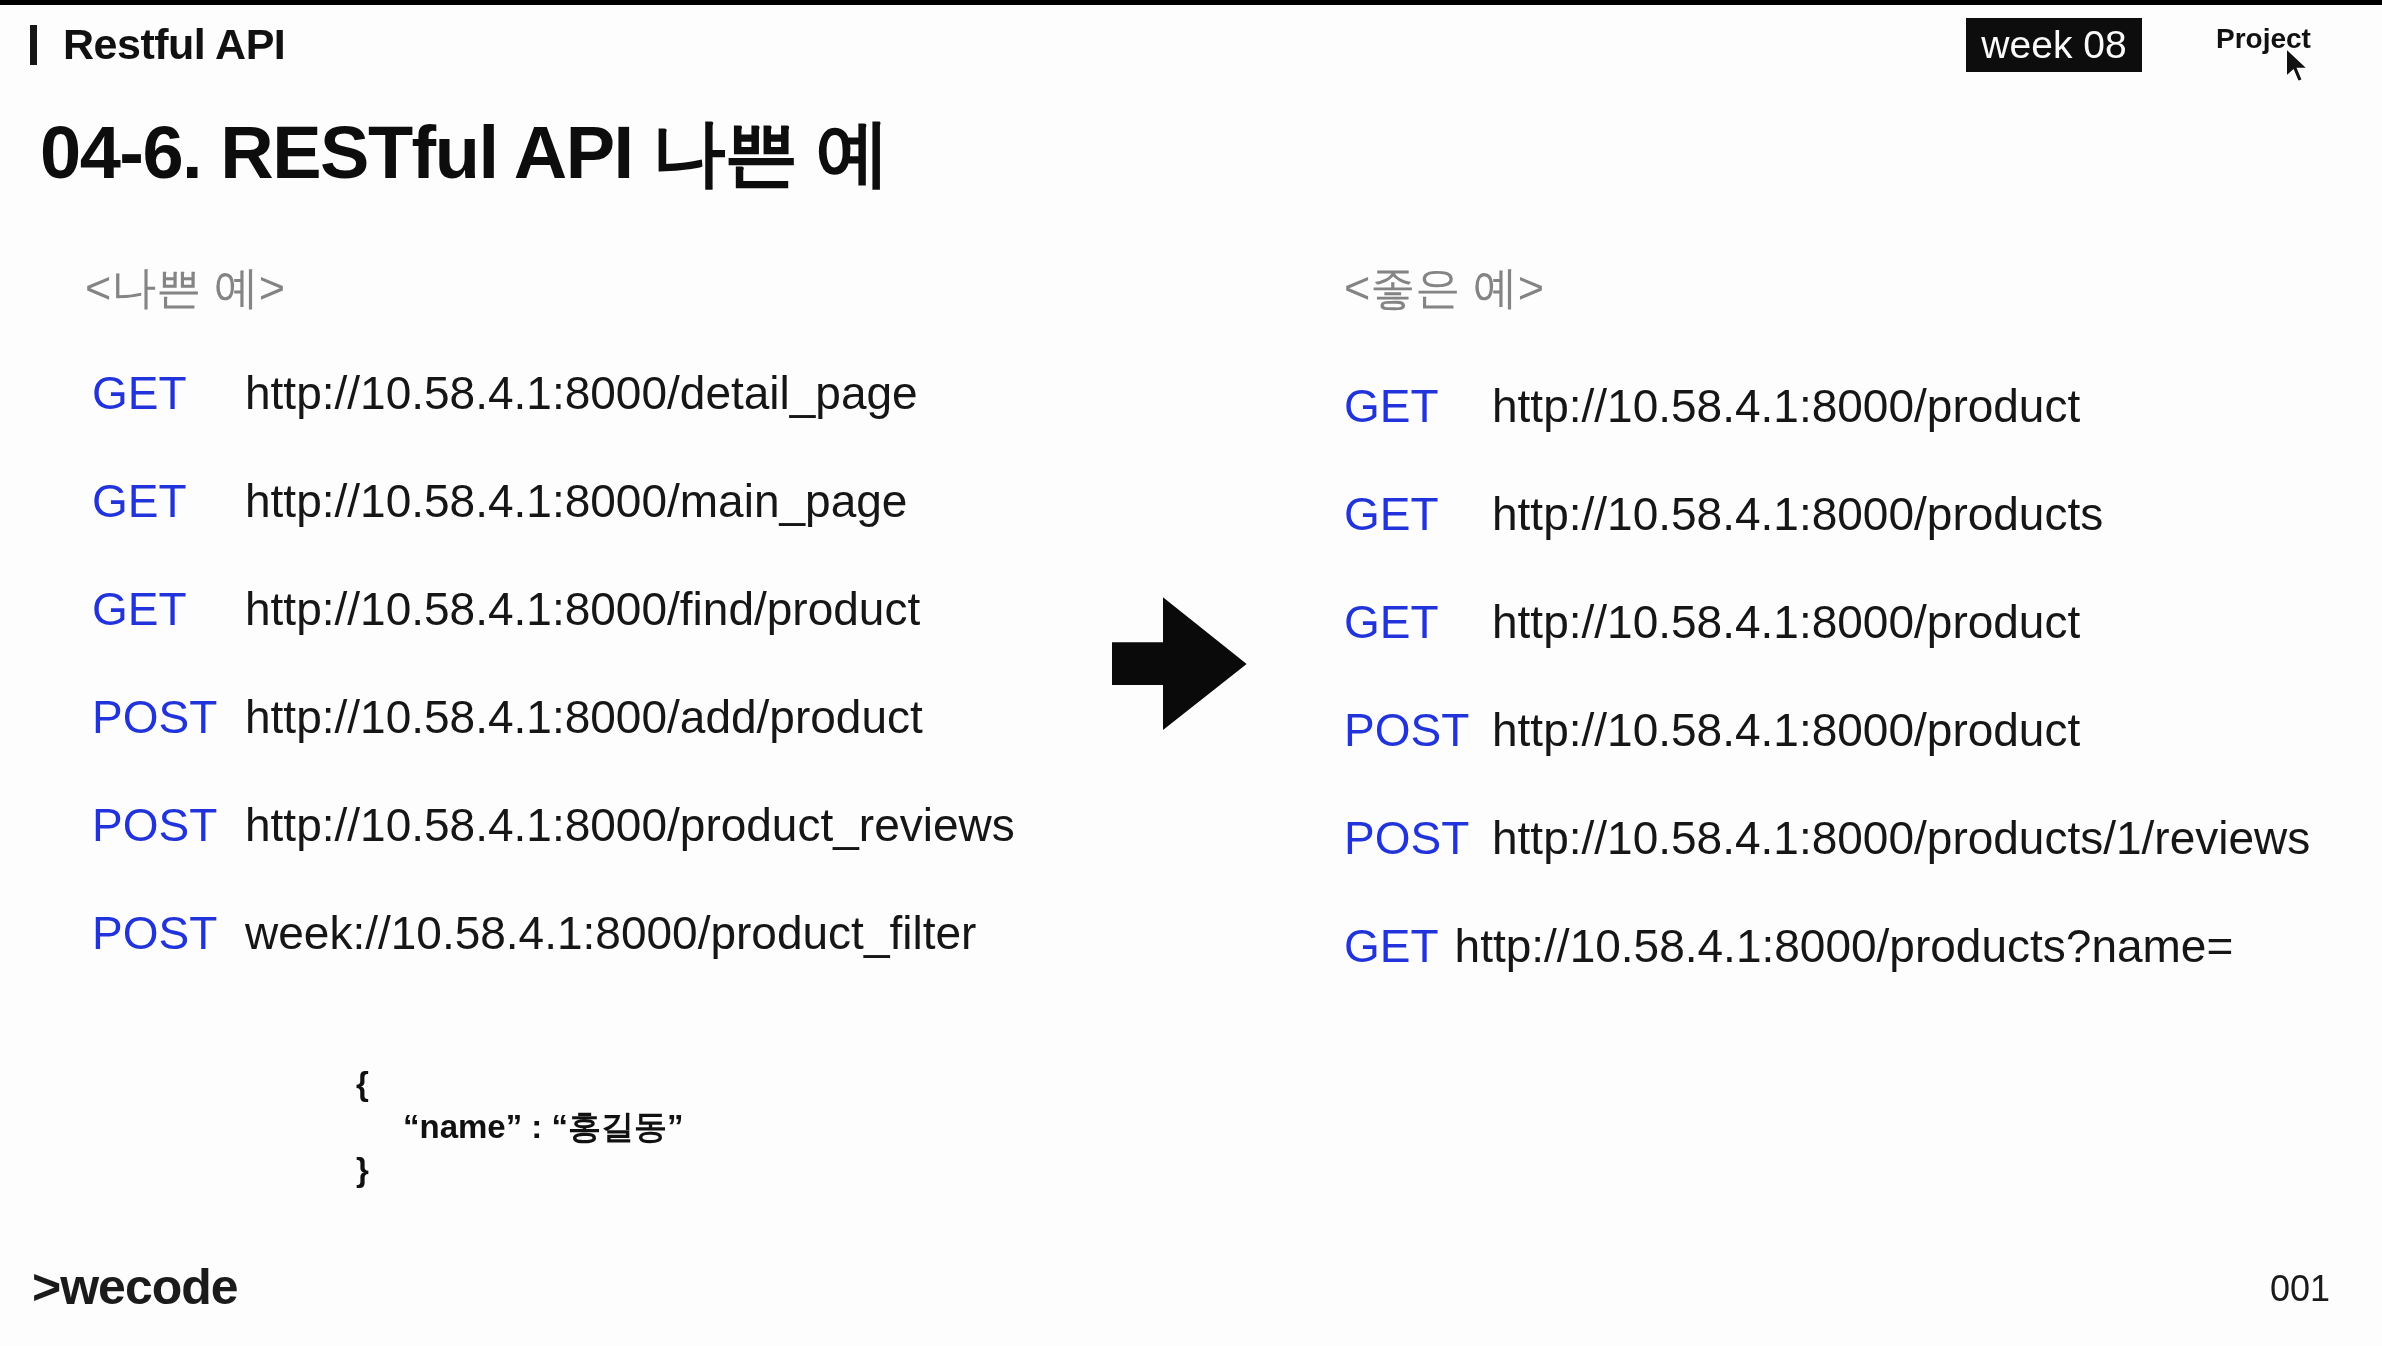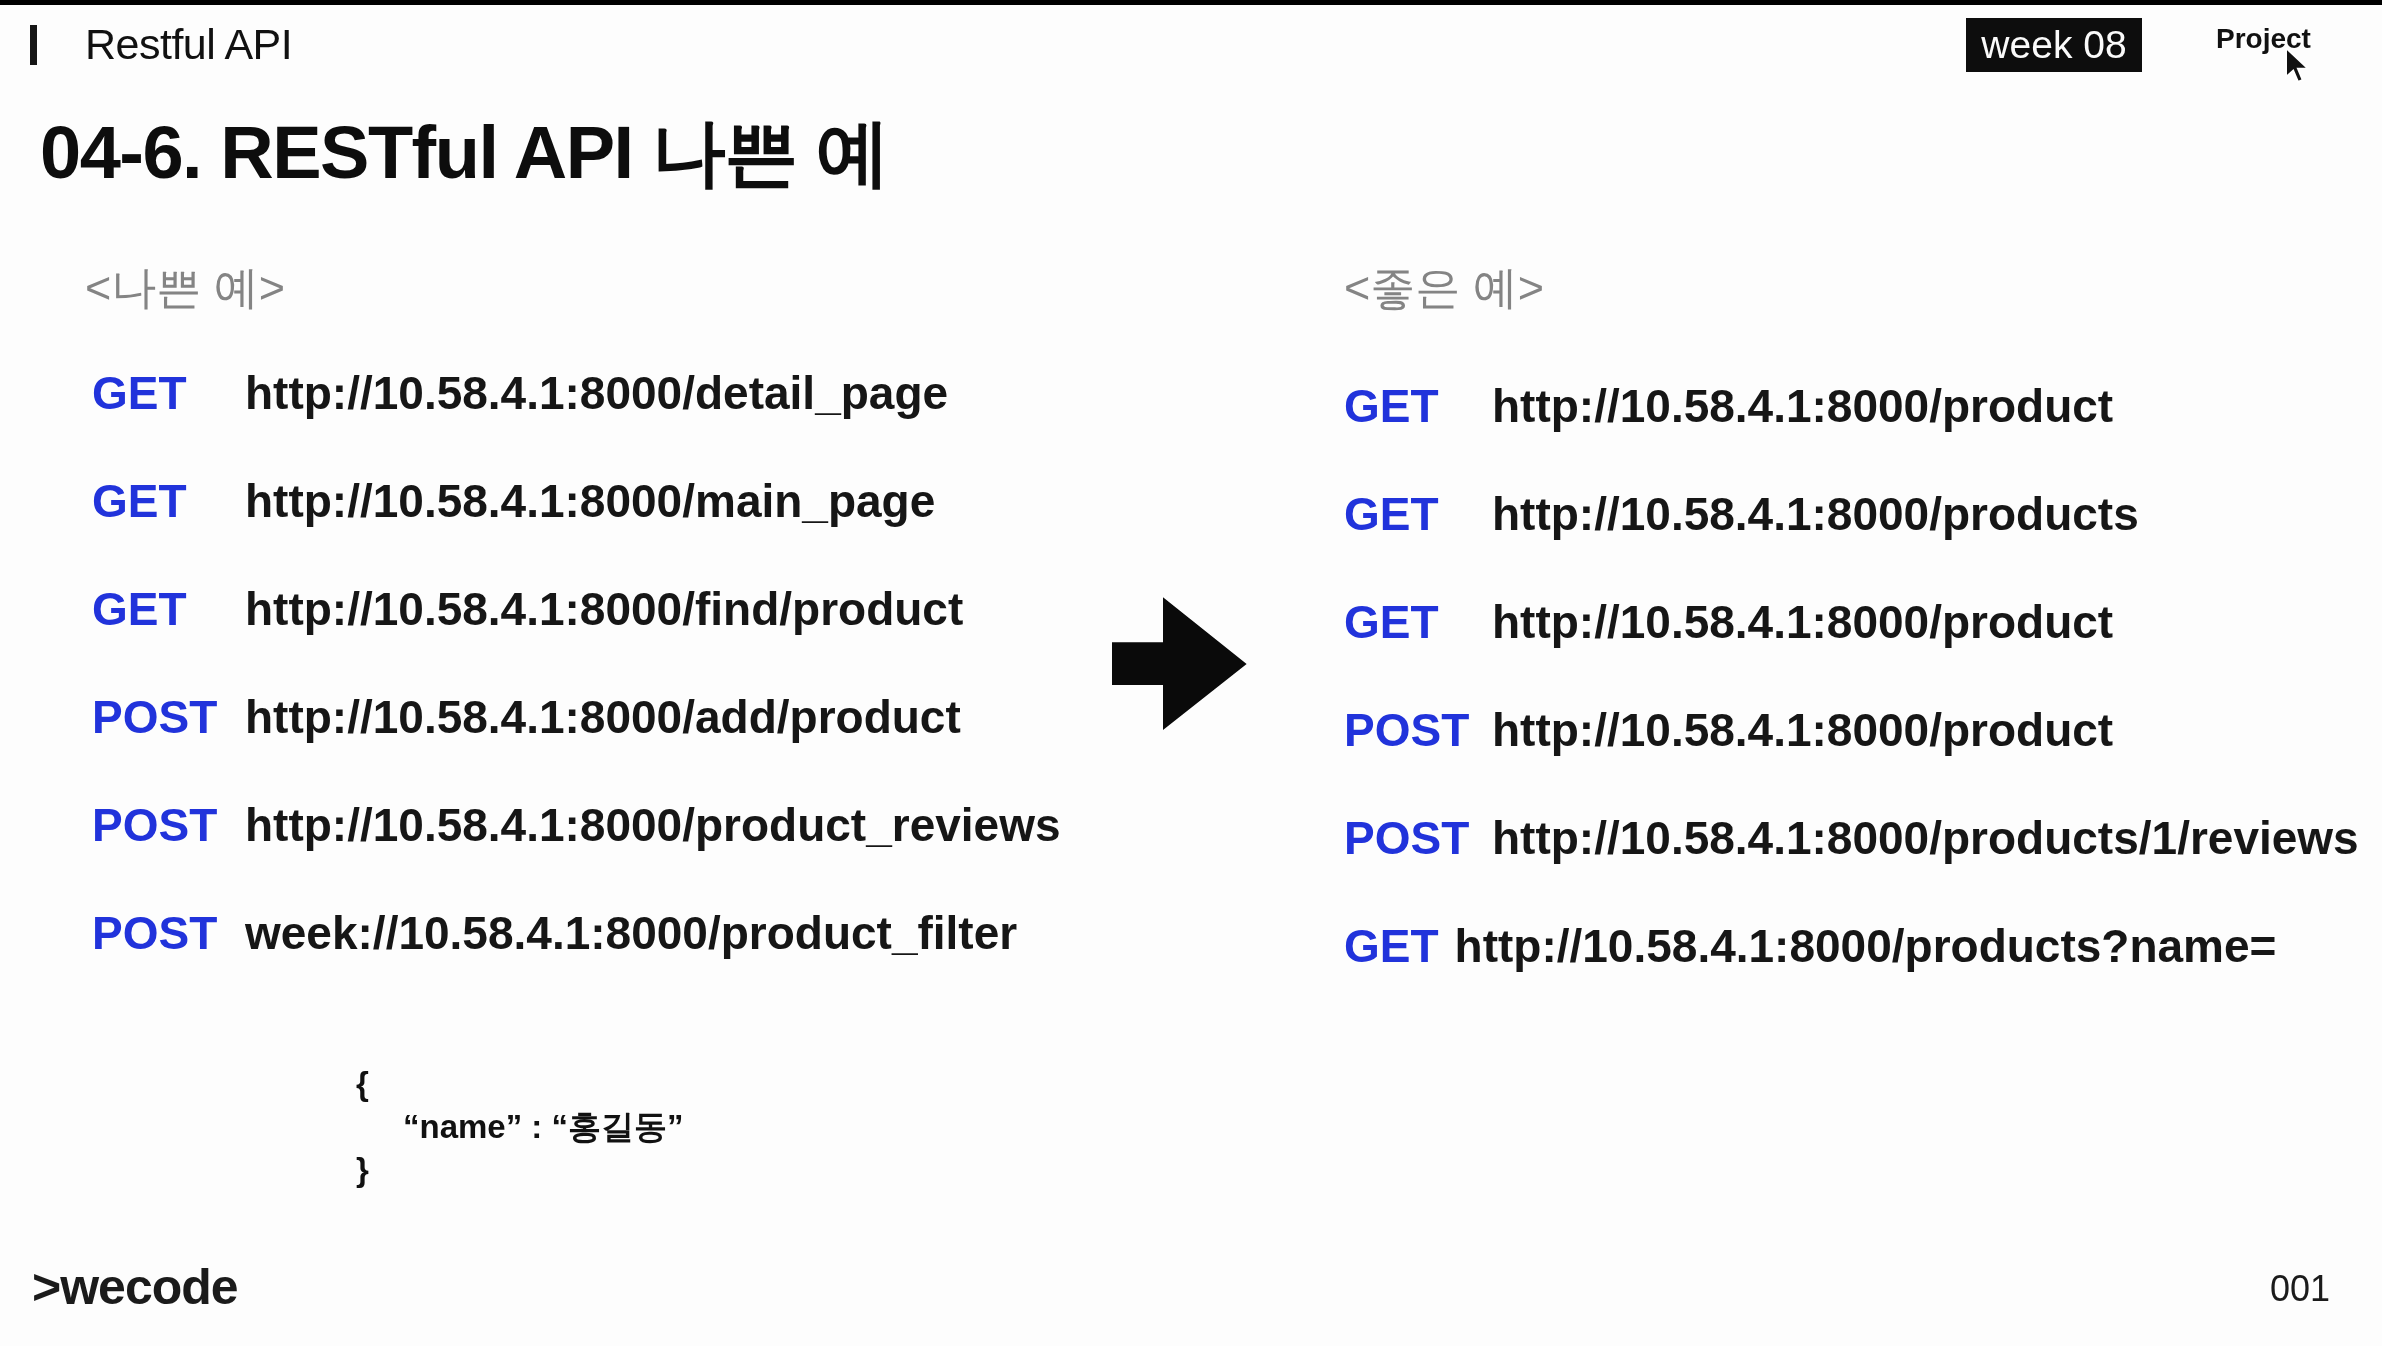--- a/index.html
+++ b/index.html
@@ -31,24 +31,23 @@
     align-items: center;
     gap: 26px;
   }
   .header-bar {
     width: 7px;
     height: 40px;
     background: #161616;
   }
   .header-title {
     font-size: 43px;
-    font-weight: 400;
+    font-weight: 700;
     letter-spacing: -0.5px;
     color: #111;
-    margin-left: 22px;
   }
   .week-badge {
     position: absolute;
     left: 1966px; top: 18px;
     width: 176px; height: 54px;
     background: #0d0d0d;
     color: #fafafa;
     font-size: 39px;
     display: flex;
     align-items: center;
@@ -90,21 +89,20 @@
   }
   .col-bad { left: 92px; top: 366px; }
   .col-good { left: 1344px; top: 379px; }
   .row {
     display: flex;
     align-items: baseline;
     height: 56px;
     margin-bottom: 52px;
     font-size: 46px;
     white-space: nowrap;
-    font-weight: bold;
   }
   .method {
     color: #2133db;
     flex: none;
     width: 153px;
   }
   .col-good .method { width: 148px; }
   .row.compact .method {
     width: auto;
     margin-right: 16px;

